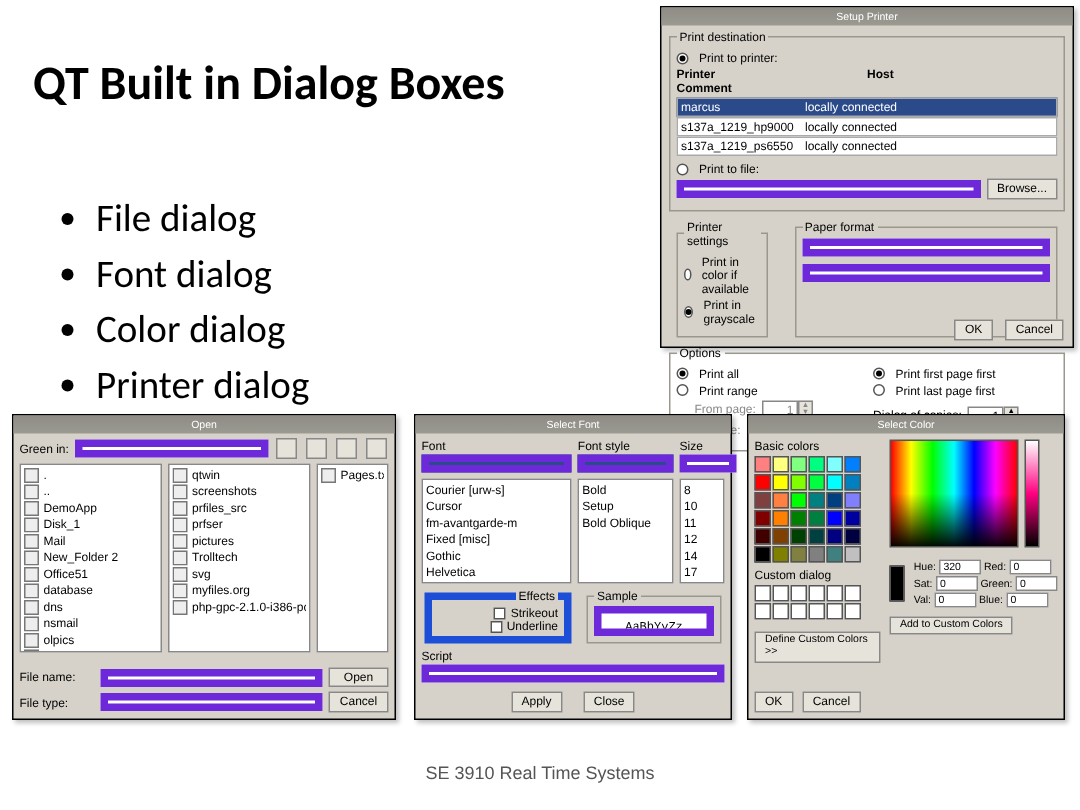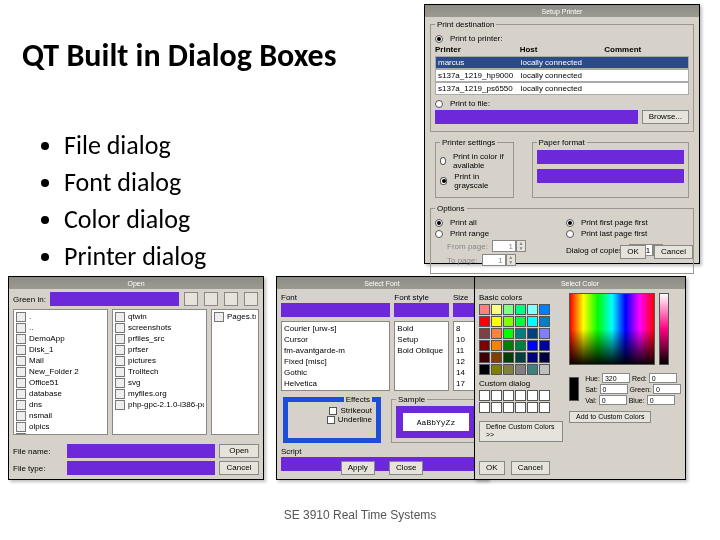--- a/index.html
+++ b/index.html
@@ -61,25 +61,25 @@
   .btn {
     display: inline-block;
     border: 1px solid #888;
     background: #e6e3da;
     padding: 1px 6px;
     font-size: 8px;
     line-height: 1.2;
   }
   .field {
     display: inline-block;
-    border: 7px solid #6d28d9;
+    border: 5px solid #6d28d9;
     background: #fff;
     height: 12px;
     font-size: 8px;
-    padding: 0 3px;
+    padding: 0 14px;
     line-height: 12px;
     overflow: hidden;
     white-space: nowrap;
   }
   .list {
     border: 1px solid #888;
     background: #fff;
     font-size: 8px;
     line-height: 11px;
     padding: 1px 2px;
@@ -93,25 +93,25 @@
     vertical-align: middle;
     margin-right: 3px;
     background:#fff;
   }
   .radio { border-radius:50%; }
   .radio.on::after { content:""; display:block; width:4px;height:4px;background:#000;border-radius:50%;margin:1px auto; }
   .icon { display:inline-block; width:10px;height:10px;border:1px solid #777;background:#eee;vertical-align:middle;margin-right:3px; }
   .toolbtn { display:inline-block;width:14px;height:14px;border:1px solid #888;background:#e6e3da;margin:0 1px;vertical-align:middle; }
 
   
-  #print-dlg { left:424px; top:4px; width:276px; height:260px; }
+  #print-dlg { left:440px; top:4px; width:276px; height:228px; }
   #print-dlg .body { position:absolute; inset:12px 0 0 0; }
   #print-dlg fieldset { border:1px solid #9a978e; margin:3px 5px; padding:3px 4px 5px; }
   #print-dlg legend { font-size:8px; padding:0 2px; }
-  #print-dlg .grid3 { display:grid; grid-template-columns: 1fr 1fr 1fr; font-size:8px; font-weight:bold; margin-bottom:2px;}
+  #print-dlg .grid3 { display:grid; grid-template-columns: 1fr 1fr; font-size:8px; font-weight:bold; margin-bottom:2px;}
   #print-dlg .printer-row { display:grid; grid-template-columns: 1fr 1fr 1fr; font-size:8px; background:#fff; border:1px solid #aaa; padding:1px 2px; }
   #print-dlg .row { display:flex; align-items:center; gap:4px; margin:2px 0; }
   #print-dlg .btnrow { position:absolute; right:6px; bottom:4px; }
   #print-dlg .lr { display:flex; gap:8px; }
   #print-dlg .half { flex:1; }
   .spin { display:inline-flex; }
   .spin .v { border:1px solid #888; background:#fff; width:24px; height:12px; font-size:8px; text-align:right; padding:0 2px; line-height:12px;}
   .spin .sb { width:10px; height:12px; border:1px solid #888; background:#e6e3da; display:flex; flex-direction:column; }
   .spin .sb span { flex:1; font-size:5px; text-align:center; line-height:5px; }
 
@@ -123,21 +123,21 @@
   #file-dlg .bottom .line { display:flex; gap:4px; align-items:center; margin-top:3px; }
 
   
   #font-dlg { left:276px; top:276px; width:212px; height:204px; }
   #font-dlg .cols { display:flex; gap:4px; padding:4px; }
   #font-dlg label { display:block; font-size:8px; margin-bottom:1px; }
   #font-dlg .section { padding:0 4px 4px; }
   #font-dlg .btns { position:absolute; bottom:4px; left:0; right:0; text-align:center; }
 
   
-  #color-dlg { left:474px; top:276px; width:212px; height:204px; }
+  #color-dlg { left:498px; top:276px; width:212px; height:204px; }
   #color-dlg .left { position:absolute; left:4px; top:16px; width:84px; }
   #color-dlg .swatches { display:grid; grid-template-columns: repeat(6,11px); grid-auto-rows:11px; gap:1px; margin:2px 0 4px;}
   #color-dlg .swatches span { border:1px solid #555; }
   #color-dlg .gradient {
     position:absolute; top:16px; left:94px; width:86px; height:72px;
     border:1px solid #555;
     background:
       linear-gradient(to bottom, rgba(255,255,255,0) 0%, rgba(0,0,0,.0) 50%, rgba(0,0,0,.95) 100%),
       linear-gradient(to right,
         hsl(0,100%,50%) 0%,
@@ -388,21 +388,21 @@
     </div>
   </div>
   <div class="section" style="display:flex;gap:6px;">
     <fieldset style="flex:1;border:5px solid #1d4ed8;padding:2px 4px;text-align:right;">
       <legend>Effects</legend>
       <div><span class="check"></span><span>Strikeout</span></div>
       <div><span class="check"></span><span>Underline</span></div>
     </fieldset>
     <fieldset style="flex:1;border:1px solid #9a978e;padding:2px 4px;">
       <legend>Sample</legend>
-      <div class="field" style="width:100%;height:32px;text-align:center;line-height:20px;font-family:'Courier New',monospace;">AaBbYyZz</div>
+      <div class="field" style="width:100%;height:20px;text-align:center;line-height:20px;font-family:'Courier New',monospace;">AaBbYyZz</div>
     </fieldset>
   </div>
   <div class="section">
     <label>Script</label>
     <div class="field" style="width:100%;"></div>
   </div>
   <div class="btns">
     <span class="btn" style="margin-right:12px;">Apply</span>
     <span class="btn">Close</span>
   </div>

